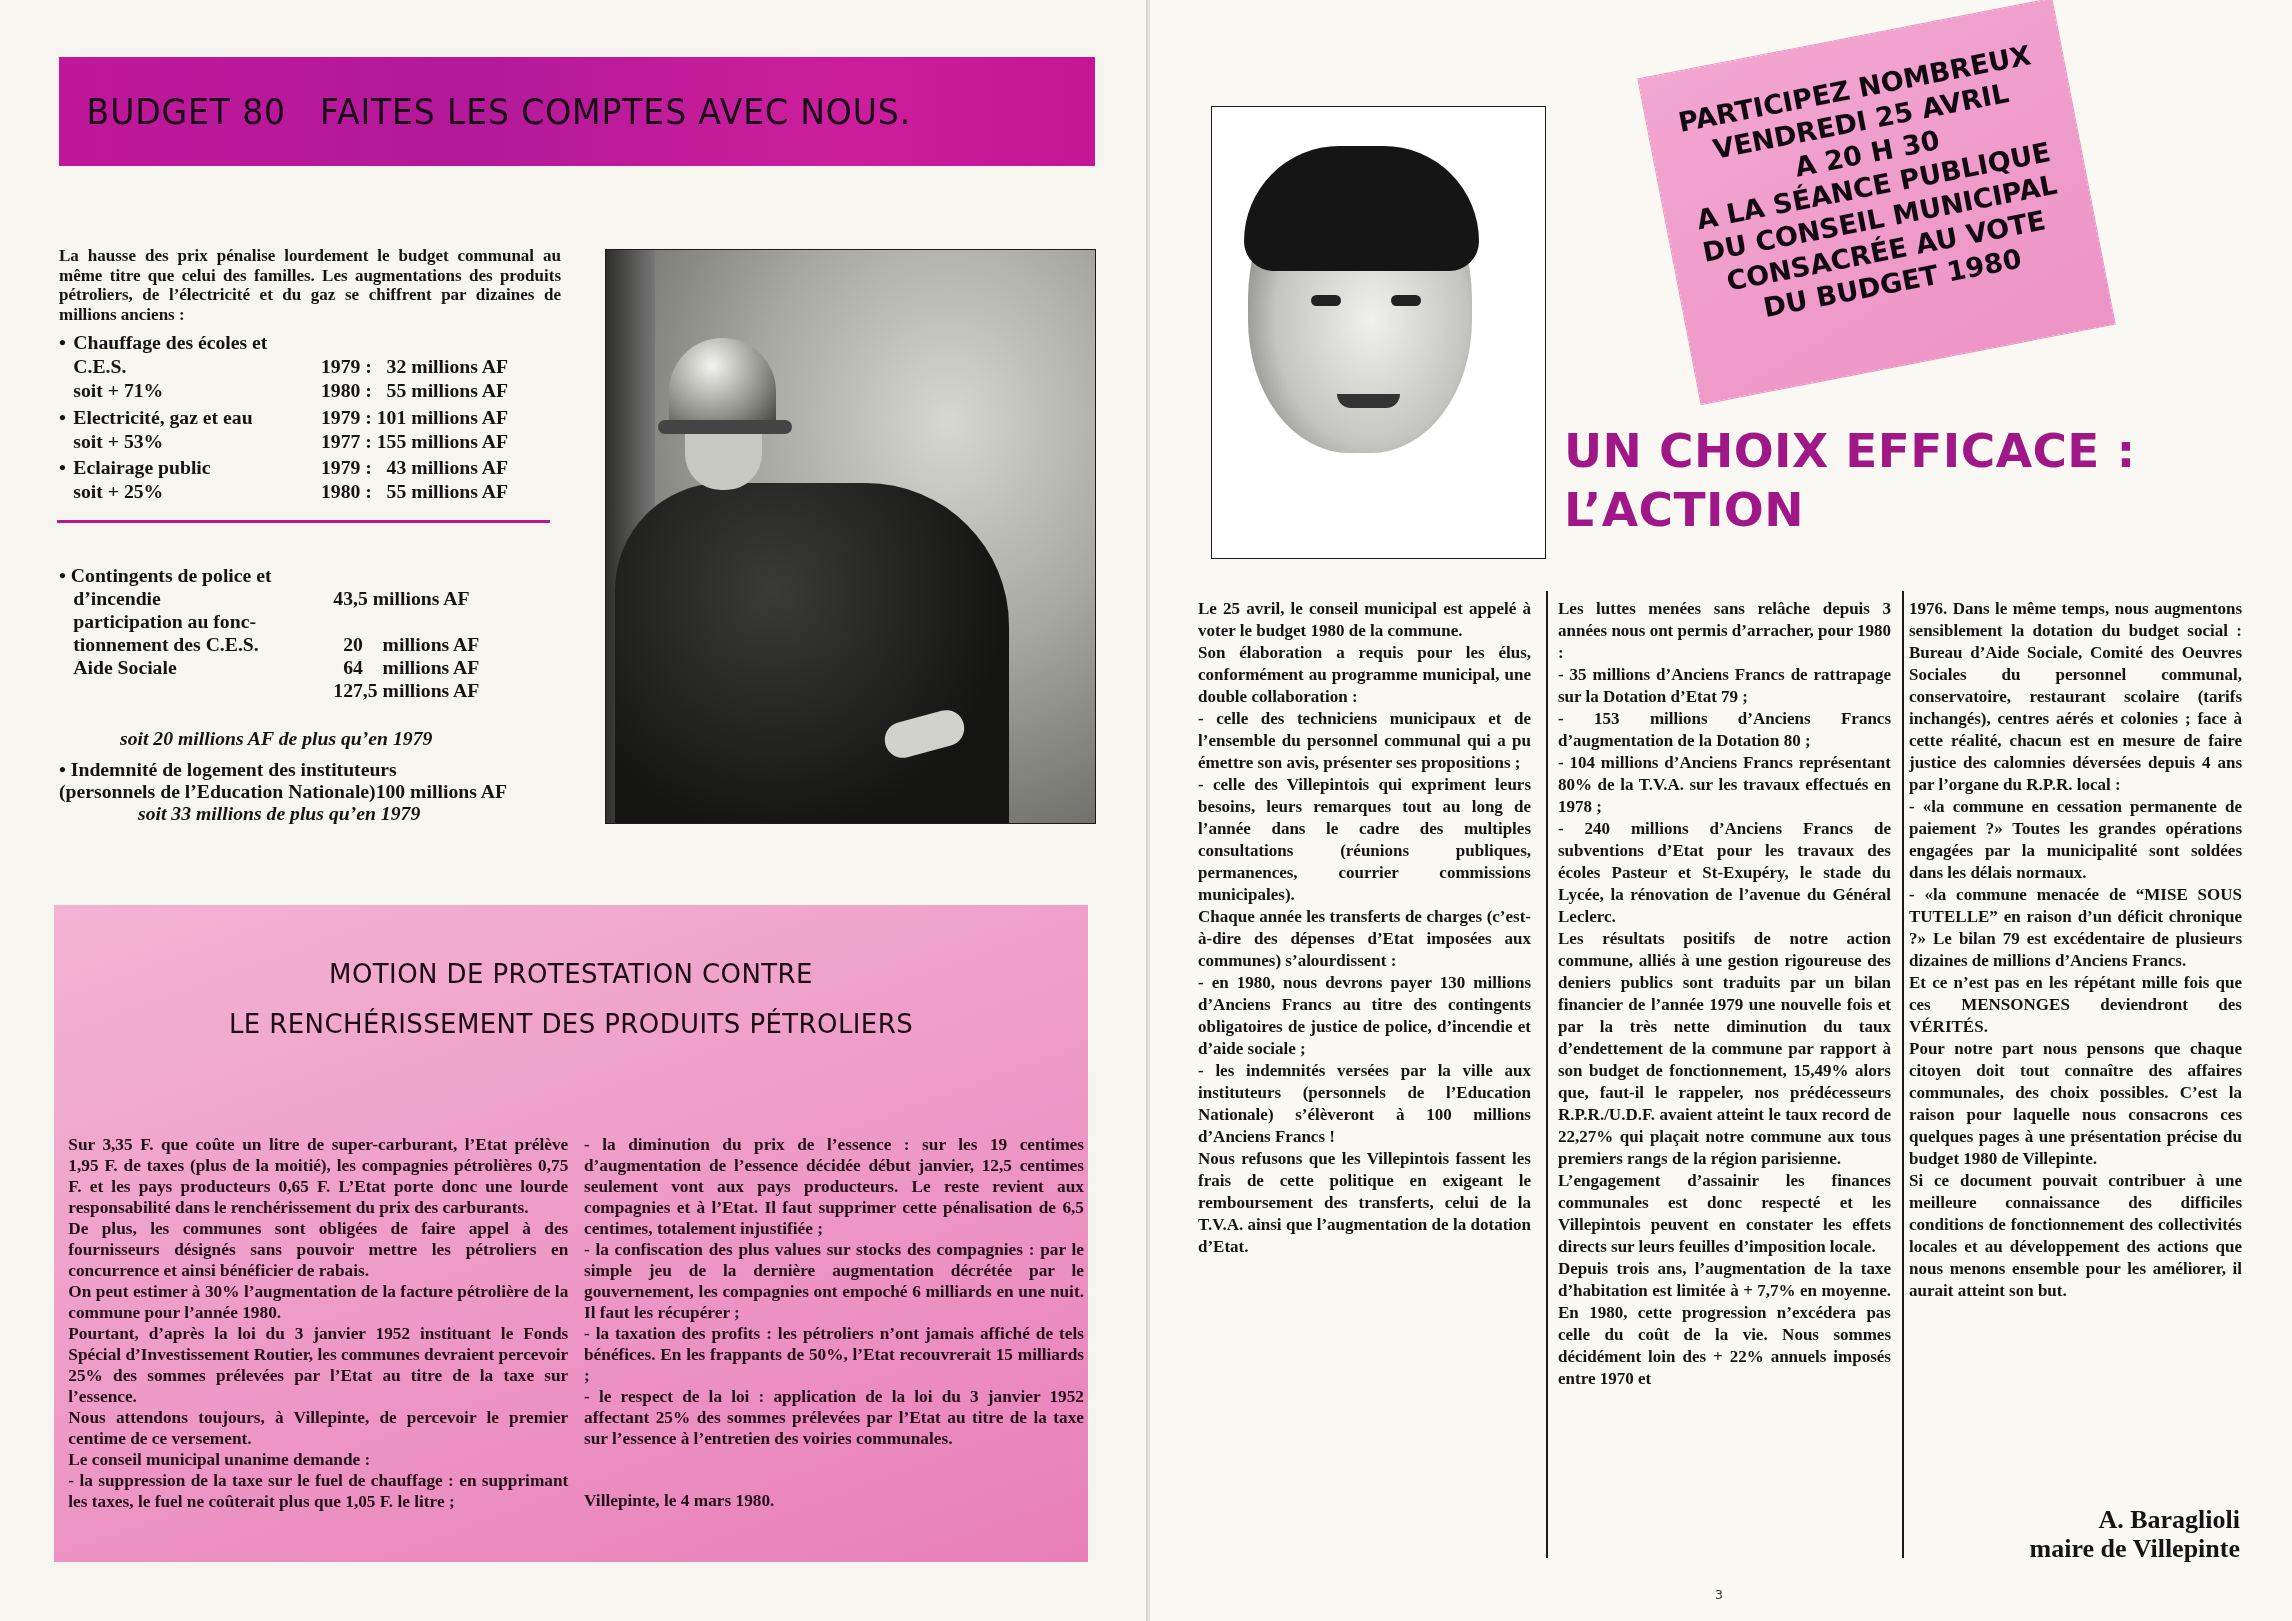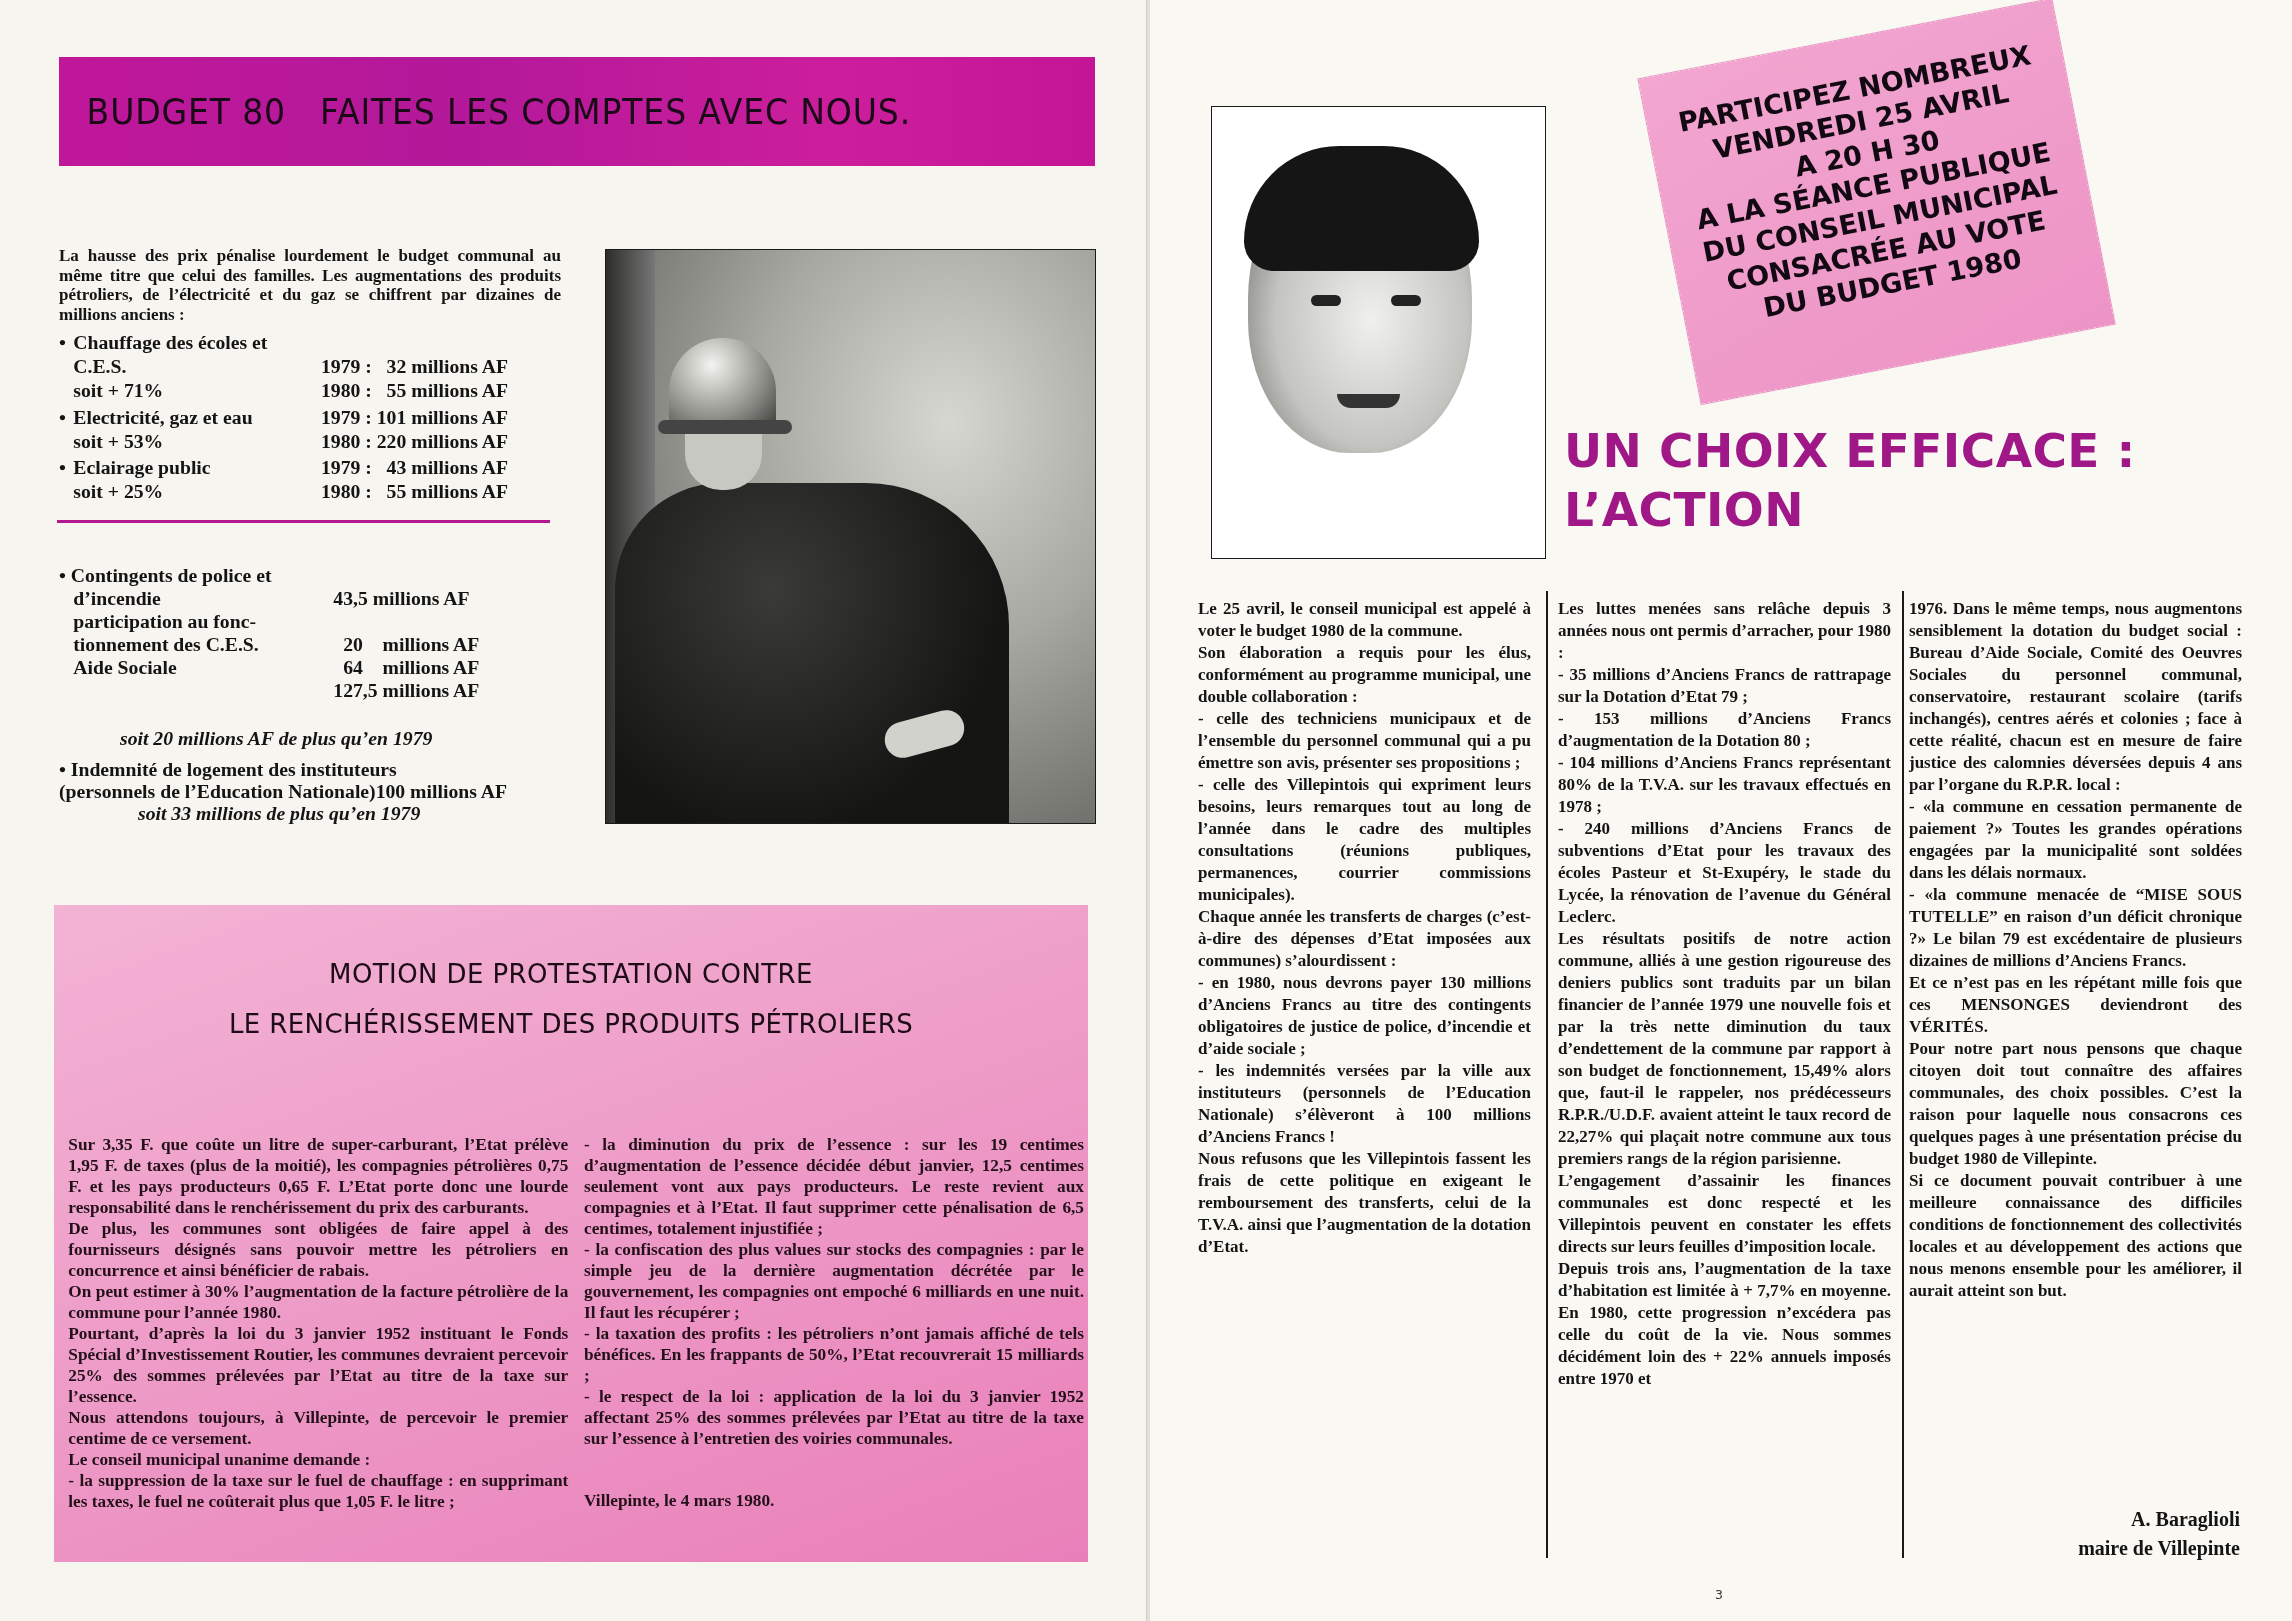--- a/index.html
+++ b/index.html
@@ -87,21 +87,21 @@
   .col { position: absolute; top: 598px; width: 333px; font-size: 17px; line-height: 22px; font-weight: bold;
     text-align: justify; }
   #col1 { left: 1198px; }
   #col2 { left: 1558px; }
   #col3 { left: 1909px; }
   .col p { margin: 0; }
   .col-rule { position: absolute; width: 1.8px; background: #1a1a1a; }
   #rule1 { left: 1546px; top: 591px; height: 967px; }
   #rule2 { left: 1902px; top: 591px; height: 967px; }
   .signature { position: absolute; left: 1909px; top: 1505px; width: 331px; text-align: right;
-    font-size: 20px; line-height: 29px; font-weight: bold; }
+    font-size: 26px; line-height: 29px; font-weight: bold; }
   .page-number { position: absolute; left: 1715px; top: 1587px; font-size: 12.5px; font-family: "DejaVu Sans", sans-serif; color: #333; }
 </style>
 </head>
 <body>
 
 <div class="page" id="page-left">
   <div class="banner">
     <span>BUDGET 80   FAITES LES COMPTES AVEC NOUS.</span>
   </div>
 
@@ -122,21 +122,21 @@
           <span class="val">1980 :   55 millions AF</span>
         </div>
     </div>
     <div class="cost-group">
       <div class="cost-row">
           <span class="lbl"><span class="bul">•</span><span>Electricité, gaz et eau</span></span>
           <span class="val">1979 : 101 millions AF</span>
         </div>
       <div class="cost-row">
           <span class="lbl"><span class="bul"></span><span>soit  + 53%</span></span>
-          <span class="val">1980 : 220 millions AF</span>
+          <span class="val">1977 : 155 millions AF</span>
         </div>
     </div>
     <div class="cost-group">
       <div class="cost-row">
           <span class="lbl"><span class="bul">•</span><span>Eclairage public</span></span>
           <span class="val">1979 :   43 millions AF</span>
         </div>
       <div class="cost-row">
           <span class="lbl"><span class="bul"></span><span>soit  + 25%</span></span>
           <span class="val">1980 :   55 millions AF</span>

